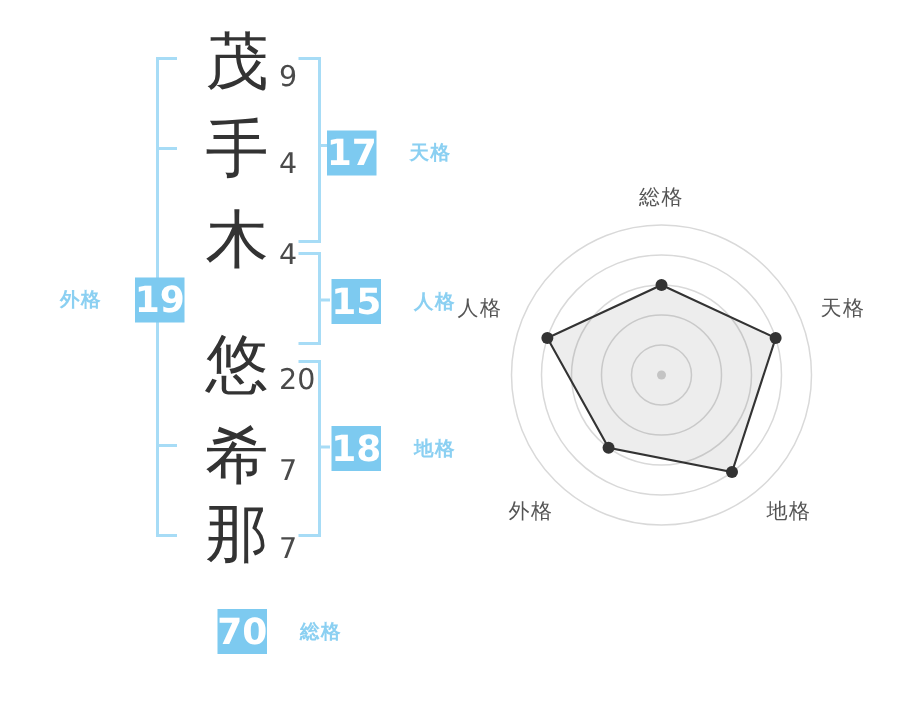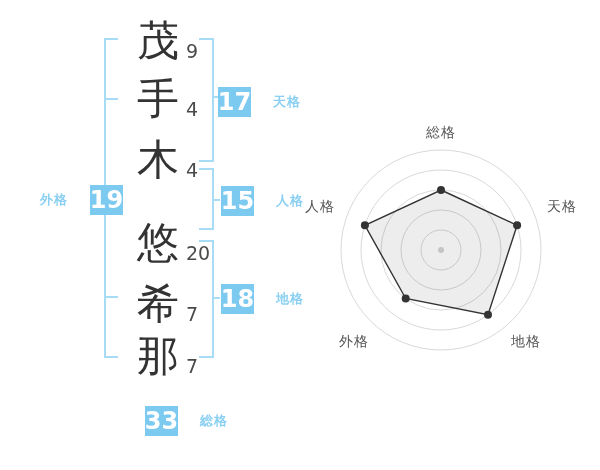--- a/index.html
+++ b/index.html
@@ -85,21 +85,21 @@
   </div>
   <div class="grade" style="left:221px;top:284px">
     <span class="gbox">18</span>
     <span class="glabel">地格</span>
   </div>
   <div class="grade" style="left:40px;top:185px">
     <span class="glabel">外格</span>
     <span class="gbox">19</span>
   </div>
   <div class="grade" style="left:145px;top:406px">
-    <span class="gbox">33</span>
+    <span class="gbox">70</span>
     <span class="glabel">総格</span>
   </div>
 
   <svg class="radar" viewBox="0 0 300 260">
       <circle cx="150" cy="134" r="20" fill="none" stroke="#d9d9d9" stroke-width="1"></circle>
       <circle cx="150" cy="134" r="40" fill="none" stroke="#d9d9d9" stroke-width="1"></circle>
       <circle cx="150" cy="134" r="60" fill="none" stroke="#d9d9d9" stroke-width="1"></circle>
       <circle cx="150" cy="134" r="80" fill="none" stroke="#d9d9d9" stroke-width="1"></circle>
       <circle cx="150" cy="134" r="100" fill="none" stroke="#d9d9d9" stroke-width="1"></circle>
       <polygon points="150.0,74.0 226.1,109.3 197.0,198.7 114.7,182.5 73.9,109.3" fill="rgba(0,0,0,0.07)" stroke="#333333" stroke-width="1.4"></polygon>

